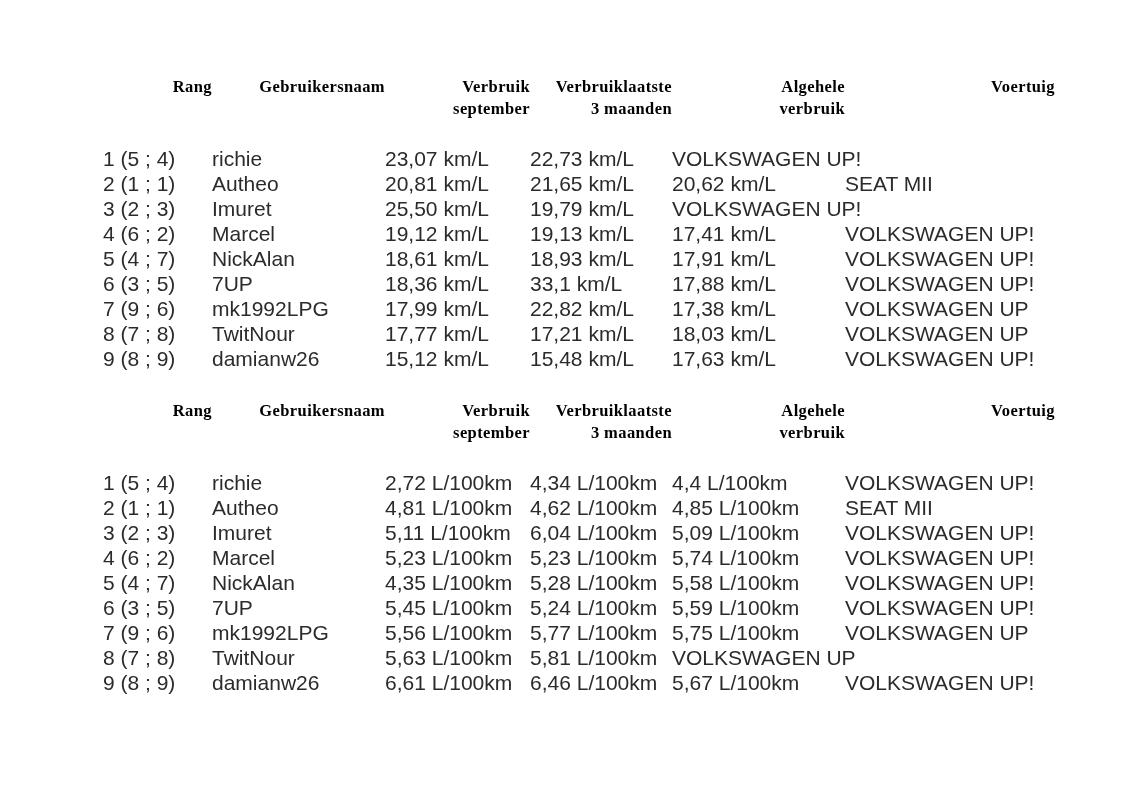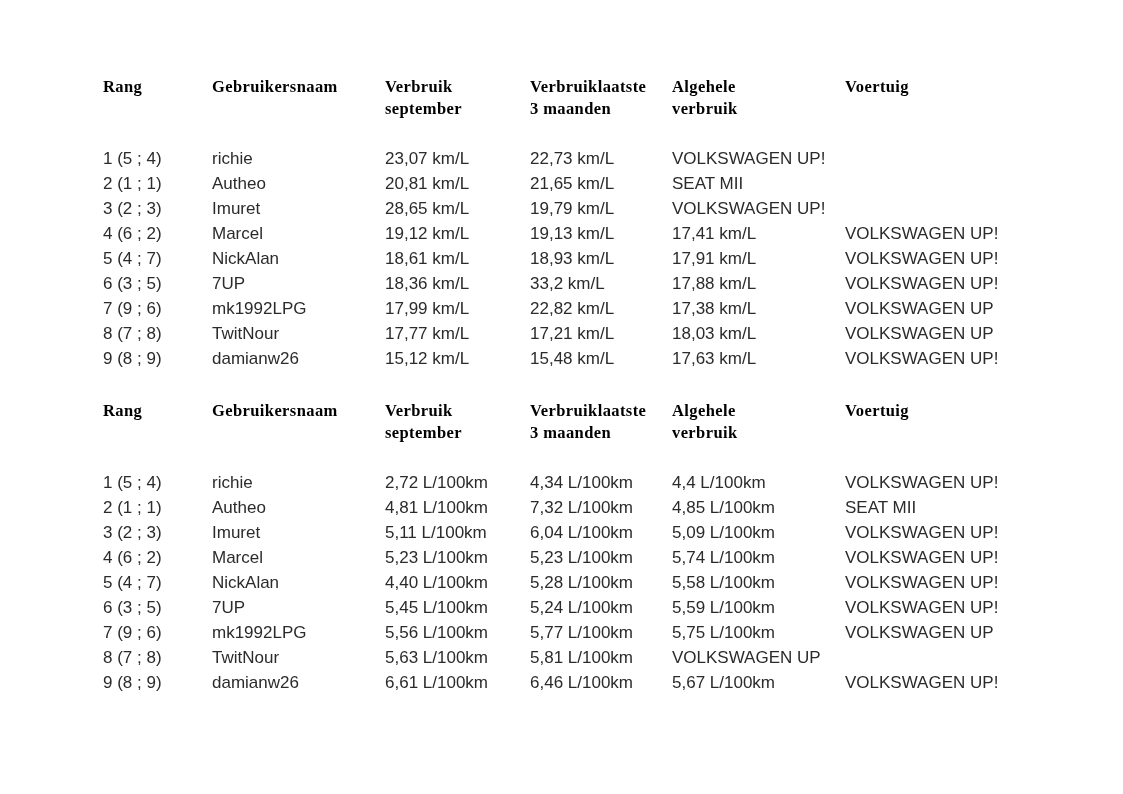--- a/index.html
+++ b/index.html
@@ -23,24 +23,24 @@
     grid-template-columns: 109px 173px 145px 142px 173px 210px;
     font-family: "Liberation Serif", serif;
     font-weight: bold;
     font-size: 16.5px;
     line-height: 22px;
     color: #000000;
     letter-spacing: 0.4px;
     margin-bottom: 26px;
     min-height: 44px;
   }
-  .th { text-align: left; }
+  .th { text-align: right; }
 
   .tbody {
-    font-size: 17px;
+    font-size: 21px;
     color: #2b2b2b;
   }
   .tr {
     display: grid;
     grid-template-columns: 109px 173px 145px 142px 173px 210px;
     line-height: 25px;
     height: 25px;
     white-space: nowrap;
   }
   .td { text-align: left; }
@@ -80,26 +80,27 @@
           <div class="td">richie</div>
           <div class="td">23,07 km/L</div>
           <div class="td">22,73 km/L</div>
           <div class="td">VOLKSWAGEN UP!</div>
         </div>
         <div class="tr">
           <div class="td">2 (1 ; 1)</div>
           <div class="td">Autheo</div>
           <div class="td">20,81 km/L</div>
           <div class="td">21,65 km/L</div>
+          <div class="td">20,62 km/L</div>
           <div class="td">SEAT MII</div>
         </div>
         <div class="tr">
           <div class="td">3 (2 ; 3)</div>
           <div class="td">Imuret</div>
-          <div class="td">28,65 km/L</div>
+          <div class="td">25,50 km/L</div>
           <div class="td">19,79 km/L</div>
           <div class="td">VOLKSWAGEN UP!</div>
         </div>
         <div class="tr">
           <div class="td">4 (6 ; 2)</div>
           <div class="td">Marcel</div>
           <div class="td">19,12 km/L</div>
           <div class="td">19,13 km/L</div>
           <div class="td">17,41 km/L</div>
           <div class="td">VOLKSWAGEN UP!</div>
@@ -109,21 +110,21 @@
           <div class="td">NickAlan</div>
           <div class="td">18,61 km/L</div>
           <div class="td">18,93 km/L</div>
           <div class="td">17,91 km/L</div>
           <div class="td">VOLKSWAGEN UP!</div>
         </div>
         <div class="tr">
           <div class="td">6 (3 ; 5)</div>
           <div class="td">7UP</div>
           <div class="td">18,36 km/L</div>
-          <div class="td">33,2 km/L</div>
+          <div class="td">33,1 km/L</div>
           <div class="td">17,88 km/L</div>
           <div class="td">VOLKSWAGEN UP!</div>
         </div>
         <div class="tr">
           <div class="td">7 (9 ; 6)</div>
           <div class="td">mk1992LPG</div>
           <div class="td">17,99 km/L</div>
           <div class="td">22,82 km/L</div>
           <div class="td">17,38 km/L</div>
           <div class="td">VOLKSWAGEN UP</div>
@@ -177,21 +178,21 @@
           <div class="td">richie</div>
           <div class="td">2,72 L/100km</div>
           <div class="td">4,34 L/100km</div>
           <div class="td">4,4 L/100km</div>
           <div class="td">VOLKSWAGEN UP!</div>
         </div>
         <div class="tr">
           <div class="td">2 (1 ; 1)</div>
           <div class="td">Autheo</div>
           <div class="td">4,81 L/100km</div>
-          <div class="td">7,32 L/100km</div>
+          <div class="td">4,62 L/100km</div>
           <div class="td">4,85 L/100km</div>
           <div class="td">SEAT MII</div>
         </div>
         <div class="tr">
           <div class="td">3 (2 ; 3)</div>
           <div class="td">Imuret</div>
           <div class="td">5,11 L/100km</div>
           <div class="td">6,04 L/100km</div>
           <div class="td">5,09 L/100km</div>
           <div class="td">VOLKSWAGEN UP!</div>
@@ -200,21 +201,21 @@
           <div class="td">4 (6 ; 2)</div>
           <div class="td">Marcel</div>
           <div class="td">5,23 L/100km</div>
           <div class="td">5,23 L/100km</div>
           <div class="td">5,74 L/100km</div>
           <div class="td">VOLKSWAGEN UP!</div>
         </div>
         <div class="tr">
           <div class="td">5 (4 ; 7)</div>
           <div class="td">NickAlan</div>
-          <div class="td">4,40 L/100km</div>
+          <div class="td">4,35 L/100km</div>
           <div class="td">5,28 L/100km</div>
           <div class="td">5,58 L/100km</div>
           <div class="td">VOLKSWAGEN UP!</div>
         </div>
         <div class="tr">
           <div class="td">6 (3 ; 5)</div>
           <div class="td">7UP</div>
           <div class="td">5,45 L/100km</div>
           <div class="td">5,24 L/100km</div>
           <div class="td">5,59 L/100km</div>

